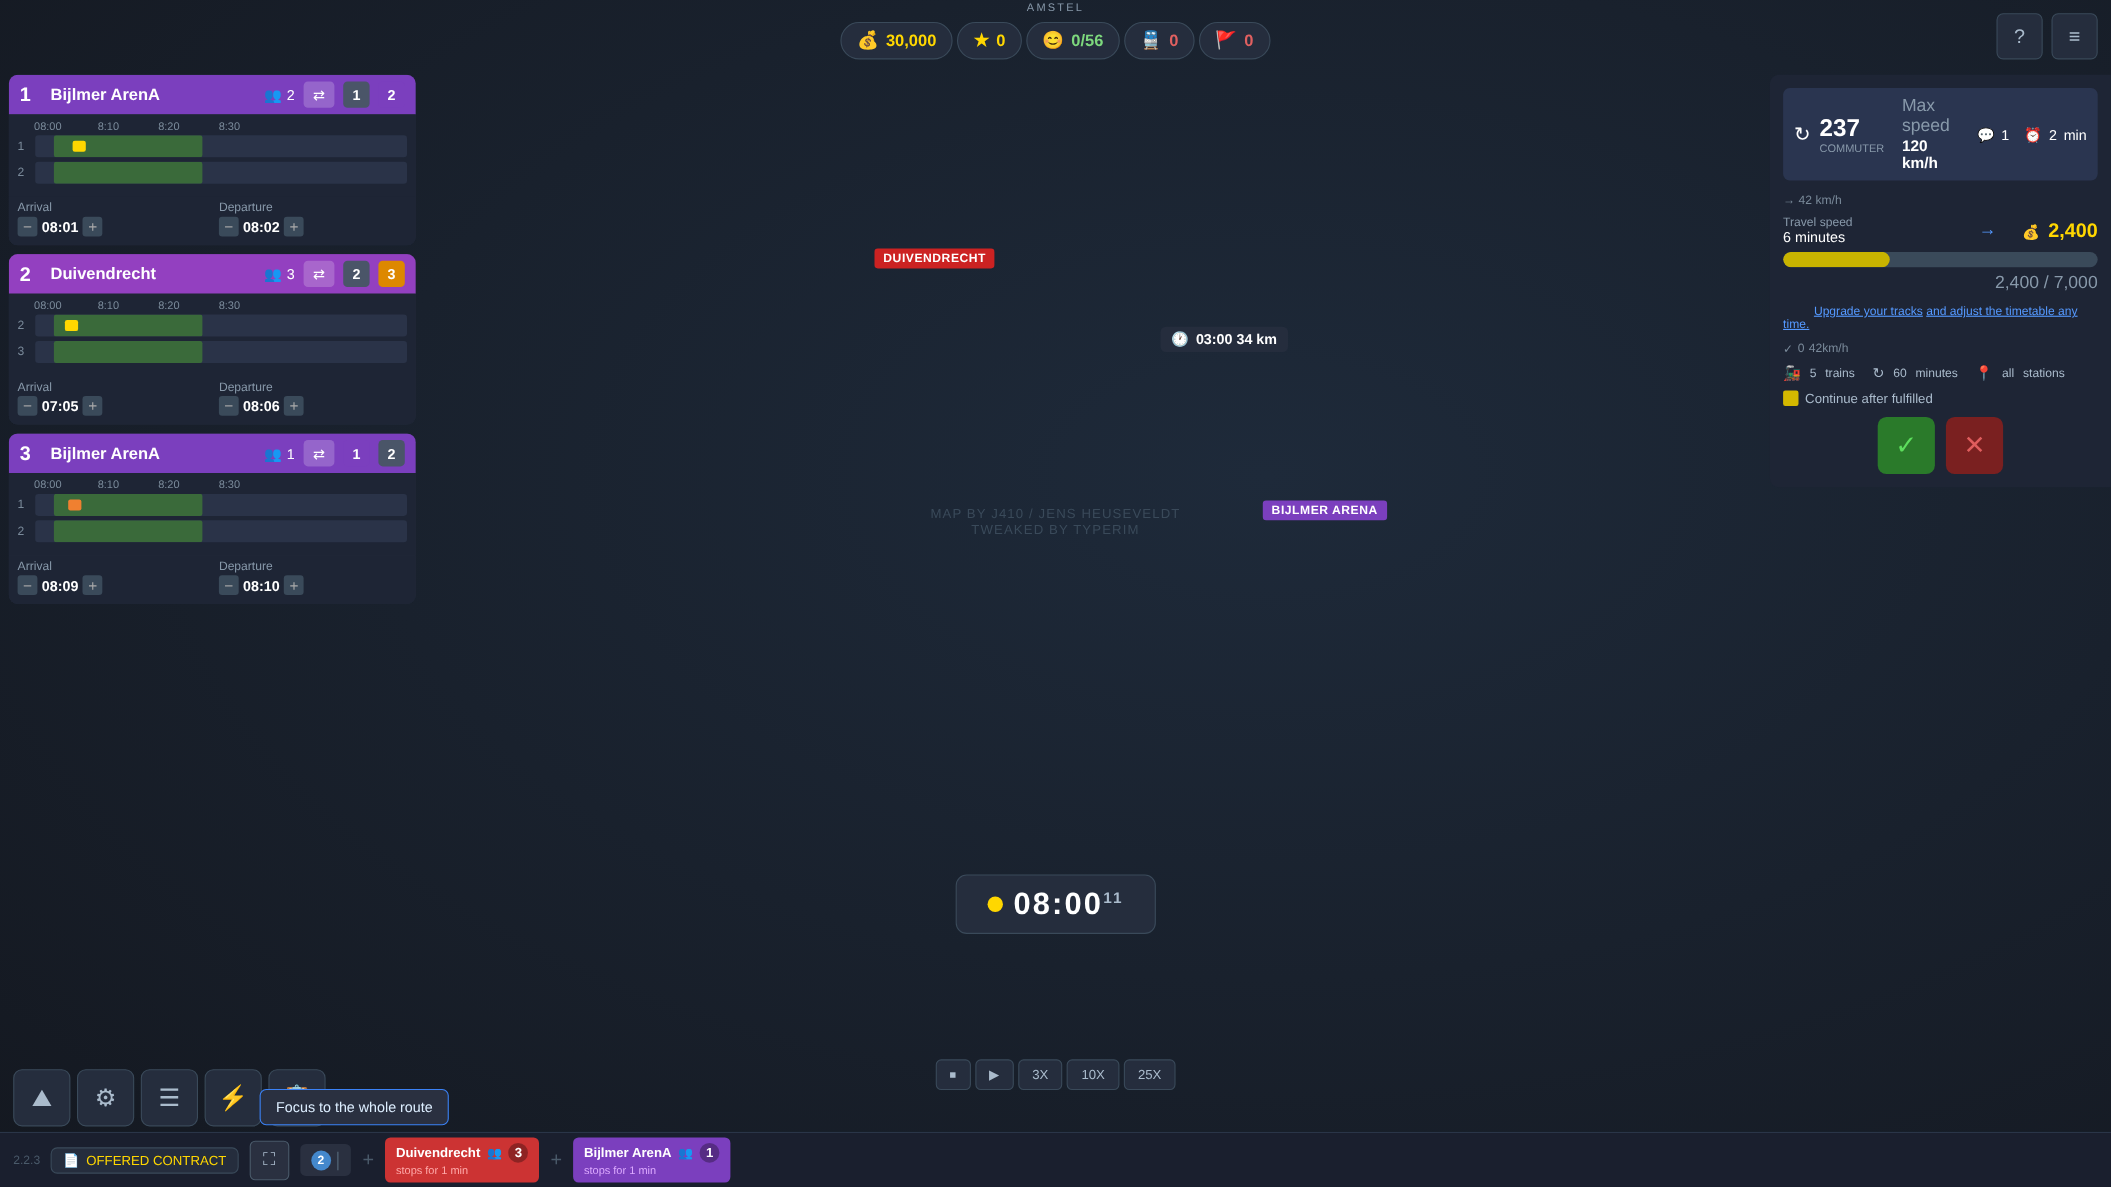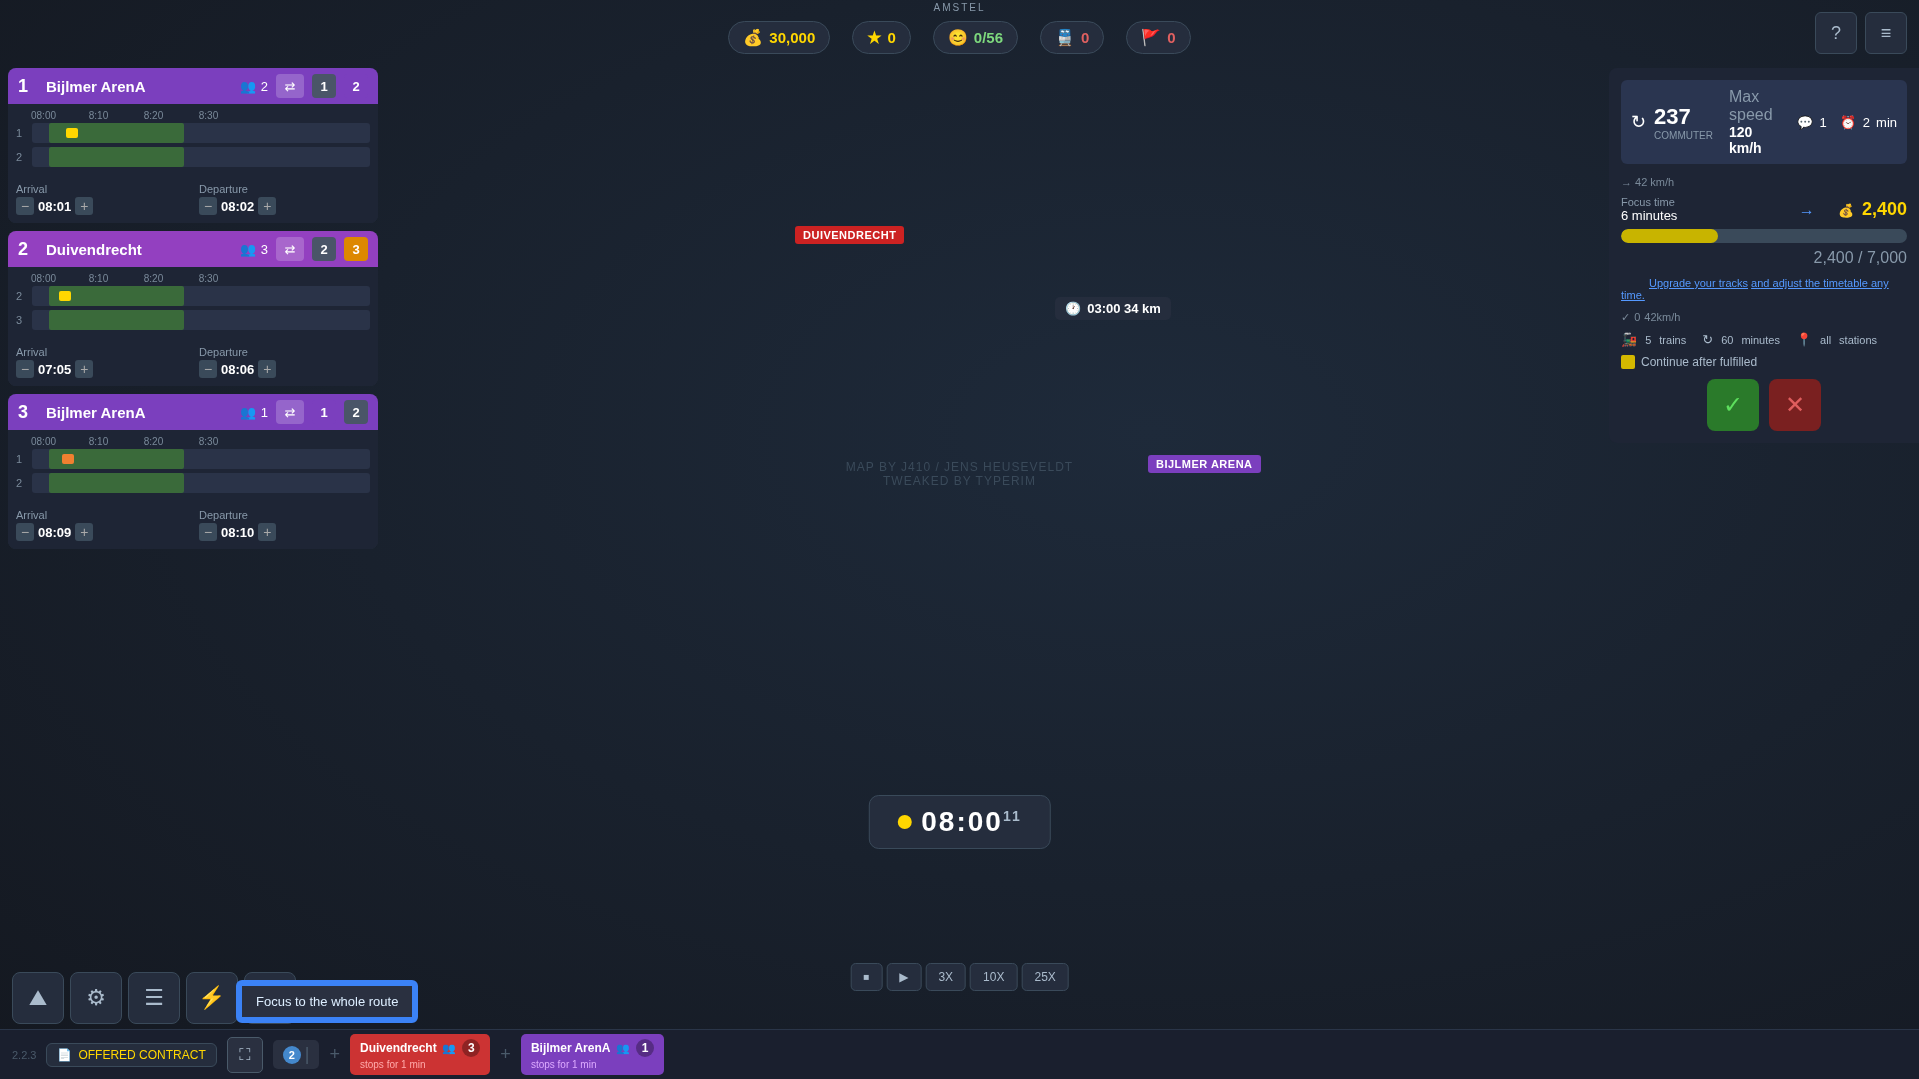--- a/index.html
+++ b/index.html
@@ -43,21 +43,21 @@
     
     .top-bar {
       position: absolute;
       top: 0;
       left: 0;
       right: 0;
       height: 60px;
       display: flex;
       align-items: center;
       justify-content: center;
-      gap: 22px;
+      gap: 4px;
       z-index: 100;
     }
 
     .app-title {
       position: absolute;
       top: 2px;
       left: 50%;
       transform: translateX(-50%);
       font-size: 10px;
       color: #8899aa;
@@ -572,21 +572,21 @@
       font-size: 12px;
       color: #ffd700;
     }
 
     
     .focus-tooltip {
       position: absolute;
       bottom: 56px;
       left: 236px;
       background: #2a3040;
-      border: 6px solid #3b82f6;
+      border: 1px solid #3b82f6;
       border-radius: 6px;
       padding: 8px 14px;
       font-size: 13px;
       color: #ddeeff;
       z-index: 200;
       white-space: nowrap;
     }
 
     
     .focus-frame-btn {
@@ -897,21 +897,21 @@
     </div>
   </div>
 
   <div style="font-size:11px;color:#7a8a9a;margin-bottom:8px;">
     <span>→</span> <span>42 km/h</span>
   </div>
 
   <div class="travel-time-section">
     <div class="travel-time-row">
       <div>
-        <div class="travel-time-label">Focus time</div>
+        <div class="travel-time-label">Travel speed</div>
         <div class="travel-time-val">6 minutes</div>
       </div>
       <div style="flex:1"></div>
       <span style="color:#5599ff;font-size:16px;">→</span>
       <div style="width:8px"></div>
       <span class="earnings-val">
         <span style="font-size:13px;margin-right:2px;">💰</span>
         <span>2,400</span>
       </span>
     </div>

